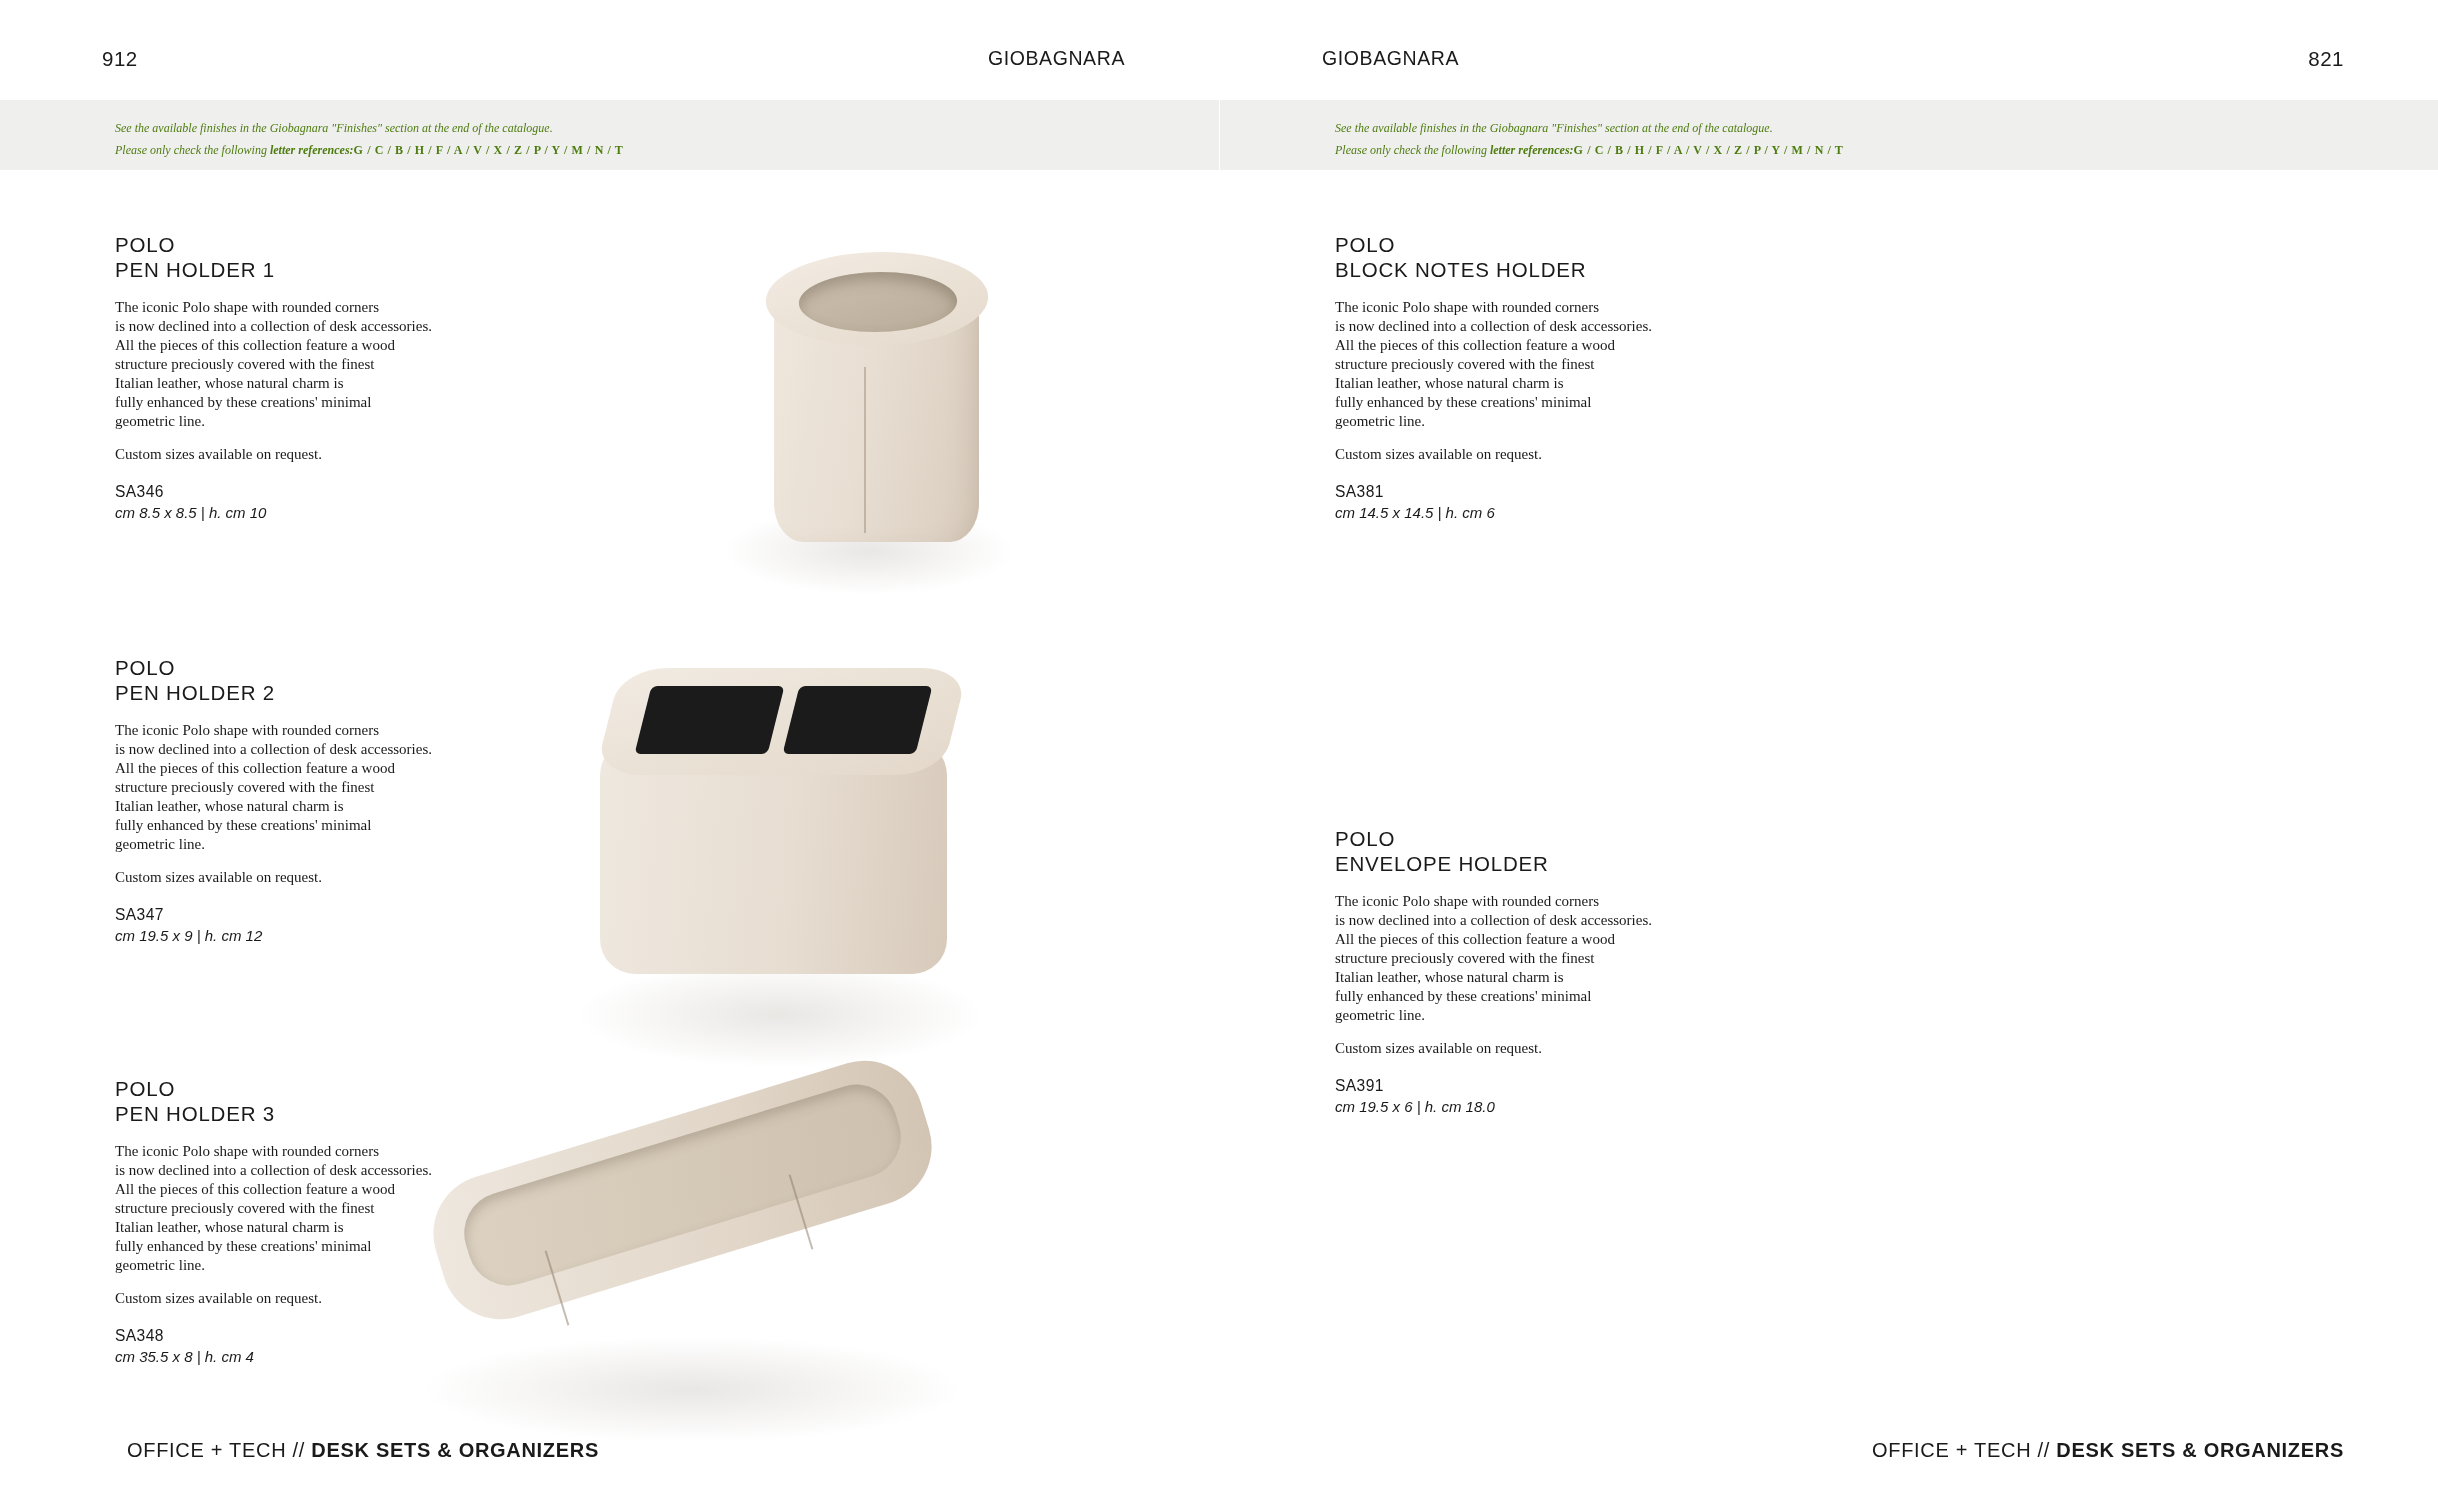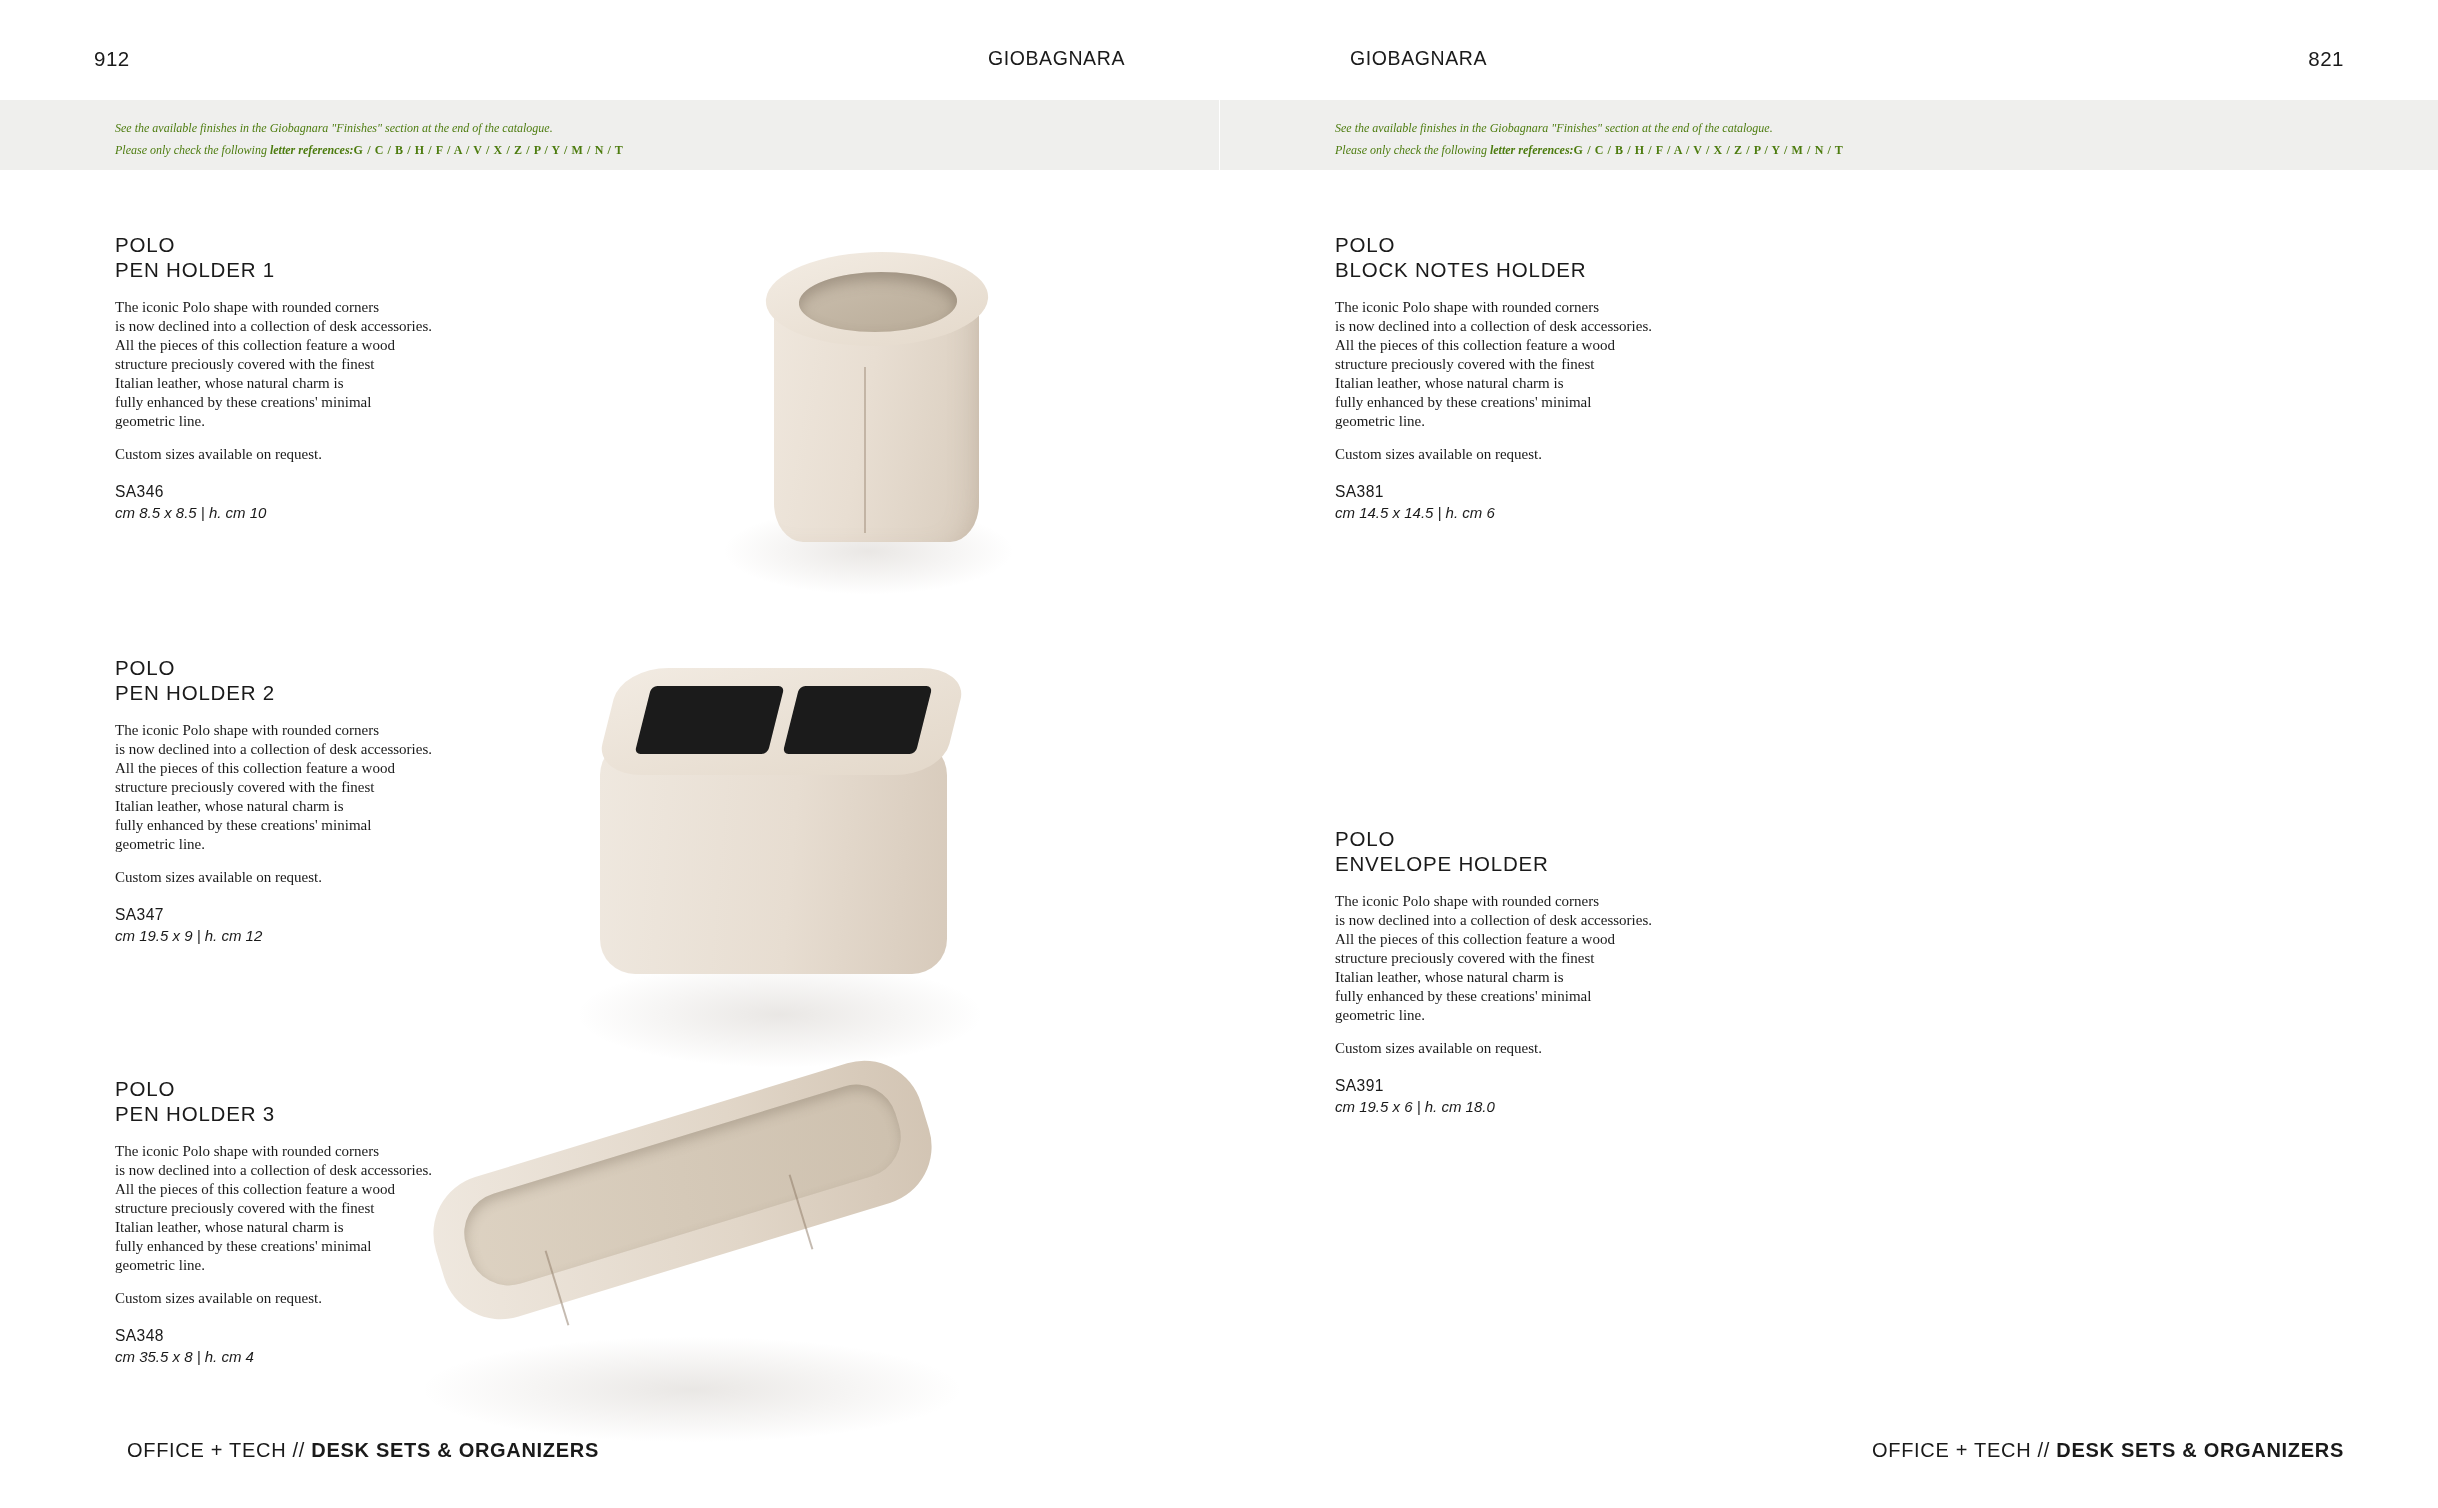--- a/index.html
+++ b/index.html
@@ -22,41 +22,40 @@
     position: relative;
     width: 1219px; height: 1509px;
     background: #ffffff;
   }
   .page-right { border-left: 1px solid #ffffff; }
 
   
   .pg-header {
     position: absolute;
     top: 47px;
-    left: 0; right: 0;
+    left: 8px; right: 0;
     height: 23.4px;
     text-align: center;
   }
   .folio {
     position: absolute;
     top: 0;
     font-size: 20.5px;
     letter-spacing: 0.5px;
     color: #1a1a1a;
   }
   .folio-left { left: 94px; }
   .folio-right { right: 94px; }
   .brand {
     position: absolute;
     top: 0;
     font-size: 19.5px;
     letter-spacing: 0.6px;
     font-weight: 400;
     color: #1a1a1a;
-    margin-left: 36px;
   }
   .brand-inner-right { right: 94px; }
   .brand-inner-left { left: 94px; }
 
   
   .finishes {
     position: absolute;
     top: 100px;
     height: 70px;
     background: #efefed;

